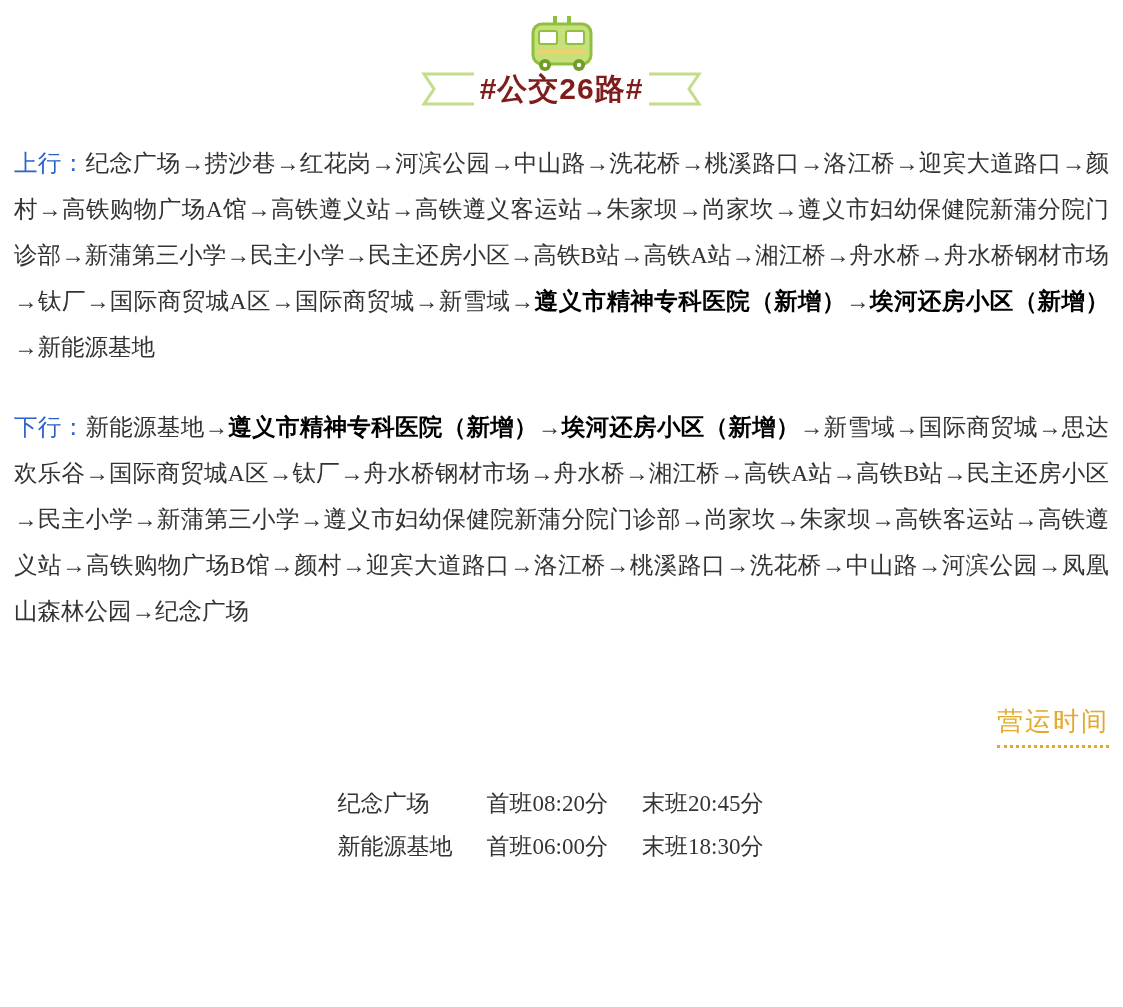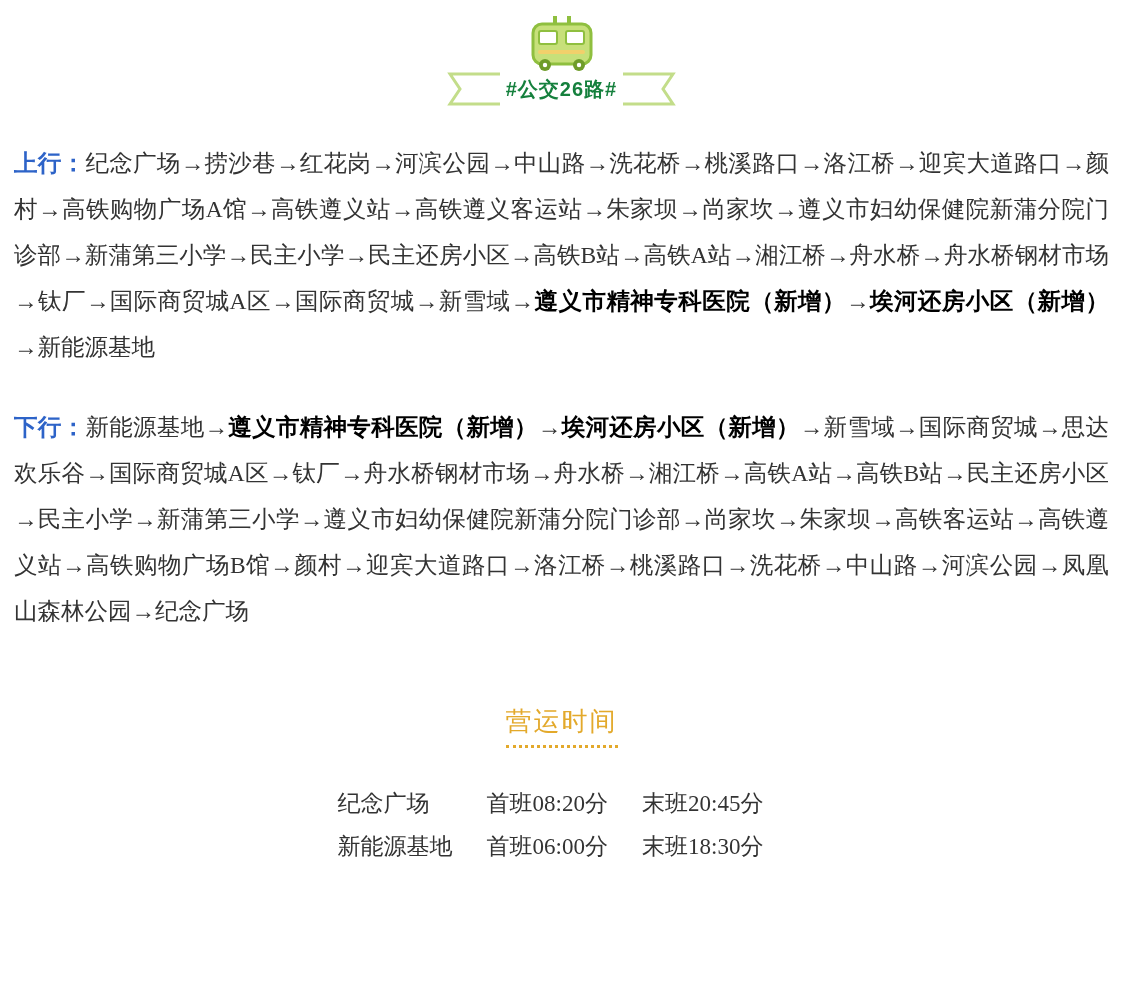--- a/index.html
+++ b/index.html
@@ -38,23 +38,23 @@
     align-items: center;
     justify-content: center;
     margin-top: -4px;
   }
   .badge-wing {
     width: 58px;
     height: 34px;
   }
   .badge-title {
     font-family: "Liberation Sans", sans-serif;
-    font-size: 20px;
+    font-size: 30px;
     font-weight: bold;
-    color: #15803d;
+    color: #7f1d1d;
     letter-spacing: 1px;
     padding: 0 4px;
     line-height: 34px;
   }
 
   
   .content {
     padding: 0 14px 0 14px;
   }
   .lead {
@@ -68,34 +68,34 @@
   }
   .para {
     font-size: 23.5px;
     line-height: 46px;
     margin-top: 34px;
     text-align: justify;
     color: #333333;
   }
   .dir-label {
     color: #2d63c8;
-    font-weight: bold;
+    font-weight: normal;
     margin-top: 8px;
   }
   .hl {
     color: #000000;
     font-weight: bold;
   }
   .arrow {
     color: #333333;
   }
 
   
   .sched-title-wrap {
-    text-align: center;
+    text-align: right;
     margin-top: 70px;
   }
   .sched-title {
     display: inline-block;
     font-size: 26px;
     color: #e3a92b;
     letter-spacing: 2px;
     padding-bottom: 6px;
     border-bottom: 3px dotted #e3a92b;
   }

